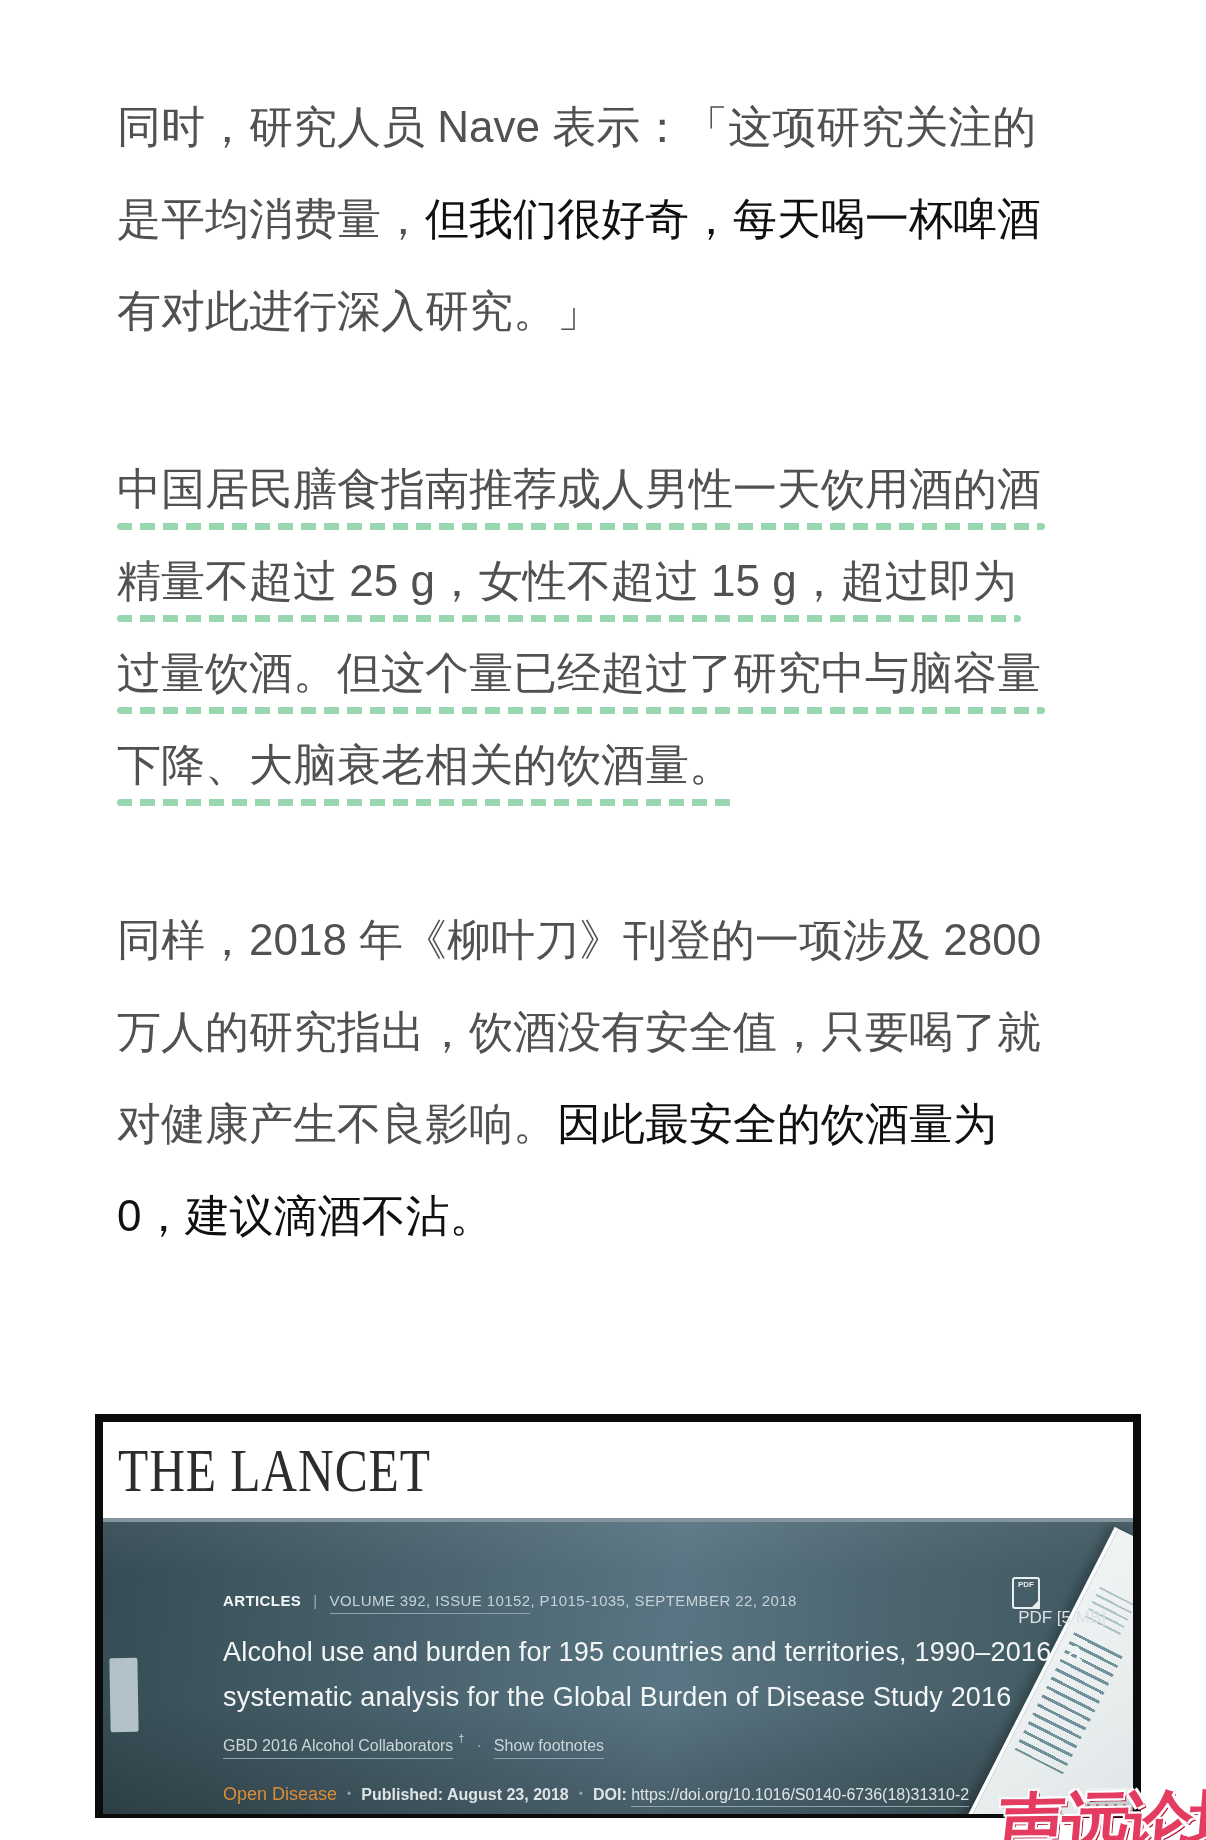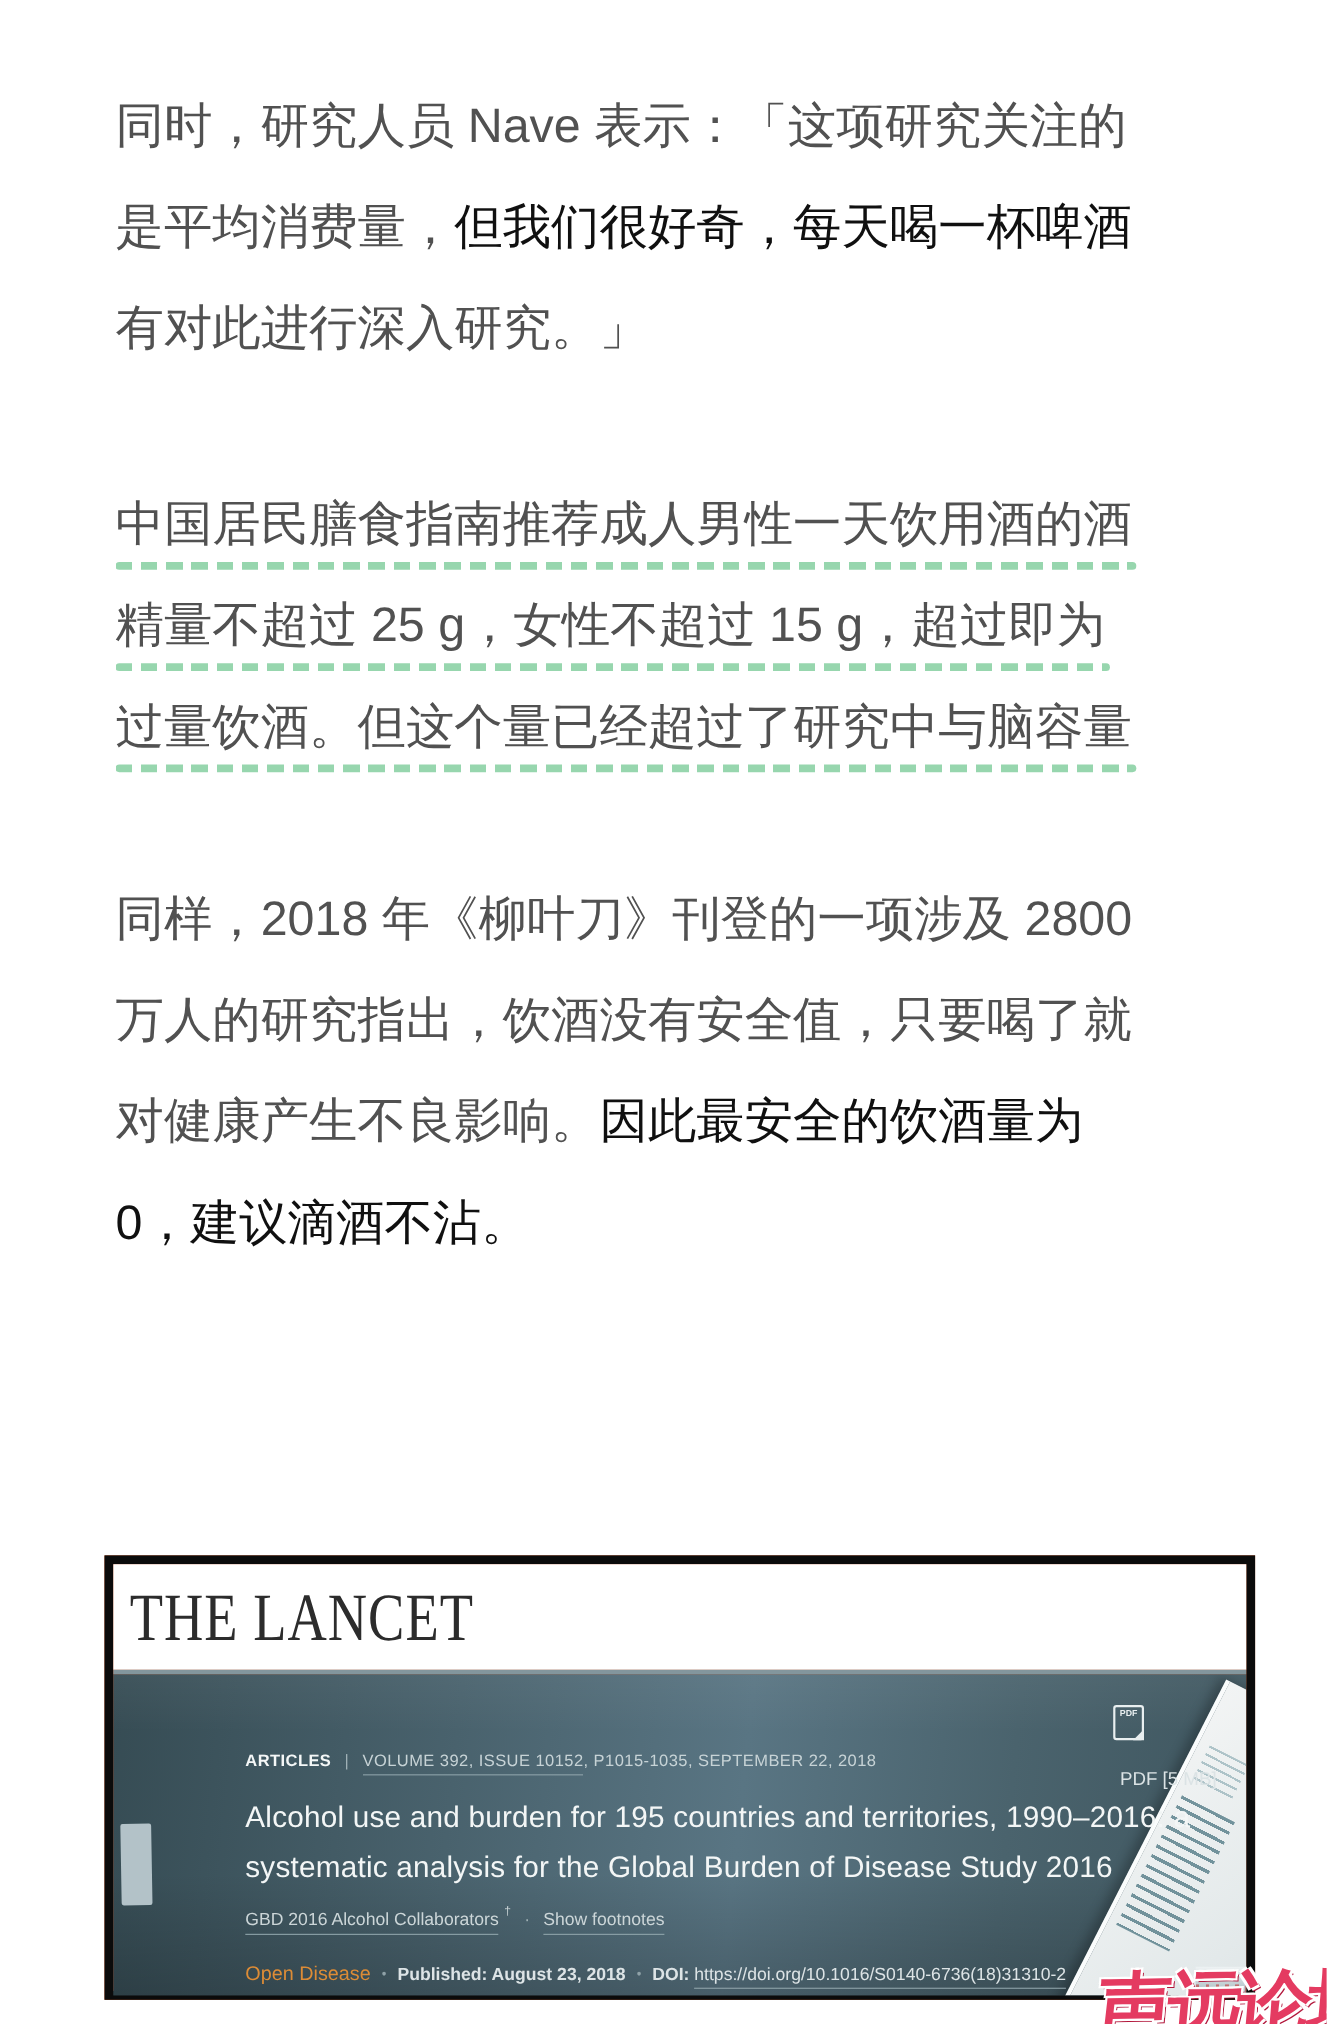--- a/index.html
+++ b/index.html
@@ -3,21 +3,21 @@
 <meta charset="utf-8">
 <style>
   html,body{margin:0;padding:0;}
   body{
     width:1206px;height:1840px;position:relative;background:#ffffff;overflow:hidden;
     font-family:"Liberation Sans","DejaVu Sans",sans-serif;
     -webkit-font-smoothing:antialiased;
   }
   
   .article{position:absolute;left:105px;top:69px;width:1010px;}
-  .para{margin:0;}
+  .para{margin:12px;}
   .para1{margin-bottom:86px;}
   .para2{margin-bottom:83px;}
   .para3{margin-bottom:0;}
   .tline{white-space:nowrap;line-height:92px;height:92px;font-size:44px;color:#515151;}
   .tline .b{font-weight:400;color:#101010;}
   .tinner{display:inline-block;position:relative;line-height:92px;}
   .para.u .tinner::after{
     content:"";position:absolute;left:0;right:-4px;bottom:5px;height:7px;border-radius:4px;
     background:repeating-linear-gradient(90deg,var(--dash) 0 15px,transparent 15px 23px);
   }
@@ -37,21 +37,21 @@
     border-top:4px solid #83969d;
     background:
       linear-gradient(180deg,rgba(255,255,255,.05) 0%,rgba(0,0,0,0) 18%,rgba(0,0,0,0) 62%,rgba(0,0,0,.20) 100%),
       linear-gradient(96deg,#364c54 0%,#49626d 30%,#597583 55%,#4a636d 78%,#3f565f 100%);
   }
   .kickline{position:absolute;left:120px;top:70px;font-size:15px;letter-spacing:.4px;white-space:nowrap;}
   .kick{color:#f4f7f7;font-weight:700;}
   .ksep{color:#9fb0b5;margin:0 12px;font-weight:400;}
   .issue-u{color:#c7d3d6;border-bottom:1px solid #8ea3aa;padding-bottom:4px;}
   .issue-r{color:#c7d3d6;}
-  .pdficon{position:absolute;left:909px;top:28px;width:24px;height:28px;border:2px solid #e9eff0;border-radius:3px;}
+  .pdficon{position:absolute;left:909px;top:55px;width:24px;height:28px;border:2px solid #e9eff0;border-radius:3px;}
   .pdficon .ptxt{position:absolute;top:1px;left:0;right:0;text-align:center;font-size:8px;font-weight:700;color:#e9eff0;letter-spacing:0;}
   .pdficon .fold{position:absolute;right:-2px;bottom:-2px;width:0;height:0;border-style:solid;border-width:0 0 10px 10px;border-color:transparent transparent #e9eff0 transparent;}
   .pdfsize{position:absolute;right:27px;top:86px;font-size:17px;color:#dbe3e5;white-space:nowrap;}
   .ftitle{position:absolute;left:120px;top:108px;font-size:27px;line-height:45px;color:#f3f6f6;white-space:nowrap;letter-spacing:.2px;}
   .authline{position:absolute;left:120px;top:210px;font-size:16px;white-space:nowrap;color:#ccd6d8;}
   .auth-u{border-bottom:1px solid #8ea3aa;padding-bottom:4px;}
   .dagger{font-size:11px;vertical-align:9px;margin-left:5px;color:#ccd6d8;}
   .adot{color:#9fb0b5;margin:0 12px;}
   .accessline{position:absolute;left:120px;top:262px;font-size:16px;white-space:nowrap;}
   .oa{color:#dd8c36;font-size:18px;}
@@ -96,20 +96,21 @@
 <div class="article">
     <div class="para para1">
       <div class="tline"><span class="tinner"><span>同时，研究人员 Nave 表示：「这项研究关注的</span></span></div>
       <div class="tline"><span class="tinner"><span>是平均消费量，</span><span class="b">但我们很好奇，每天喝一杯啤酒</span></span></div>
       <div class="tline"><span class="tinner"><span>有对此进行深入研究。」</span></span></div>
     </div>
     <div class="para para2 u">
       <div class="tline"><span class="tinner"><span>中国居民膳食指南推荐成人男性一天饮用酒的酒</span></span></div>
       <div class="tline"><span class="tinner"><span>精量不超过 25 g，女性不超过 15 g，超过即为</span></span></div>
       <div class="tline"><span class="tinner"><span>过量饮酒。但这个量已经超过了研究中与脑容量</span></span></div>
+      <div class="tline"><span class="tinner"><span>下降、大脑衰老相关的饮酒量。</span></span></div>
     </div>
     <div class="para para3">
       <div class="tline"><span class="tinner"><span>同样，2018 年《柳叶刀》刊登的一项涉及 2800</span></span></div>
       <div class="tline"><span class="tinner"><span>万人的研究指出，饮酒没有安全值，只要喝了就</span></span></div>
       <div class="tline"><span class="tinner"><span>对健康产生不良影响。</span><span class="b">因此最安全的饮酒量为</span></span></div>
       <div class="tline"><span class="tinner"><span class="b">0，建议滴酒不沾。</span></span></div>
     </div>
   </div>
 
 <div class="figure">

